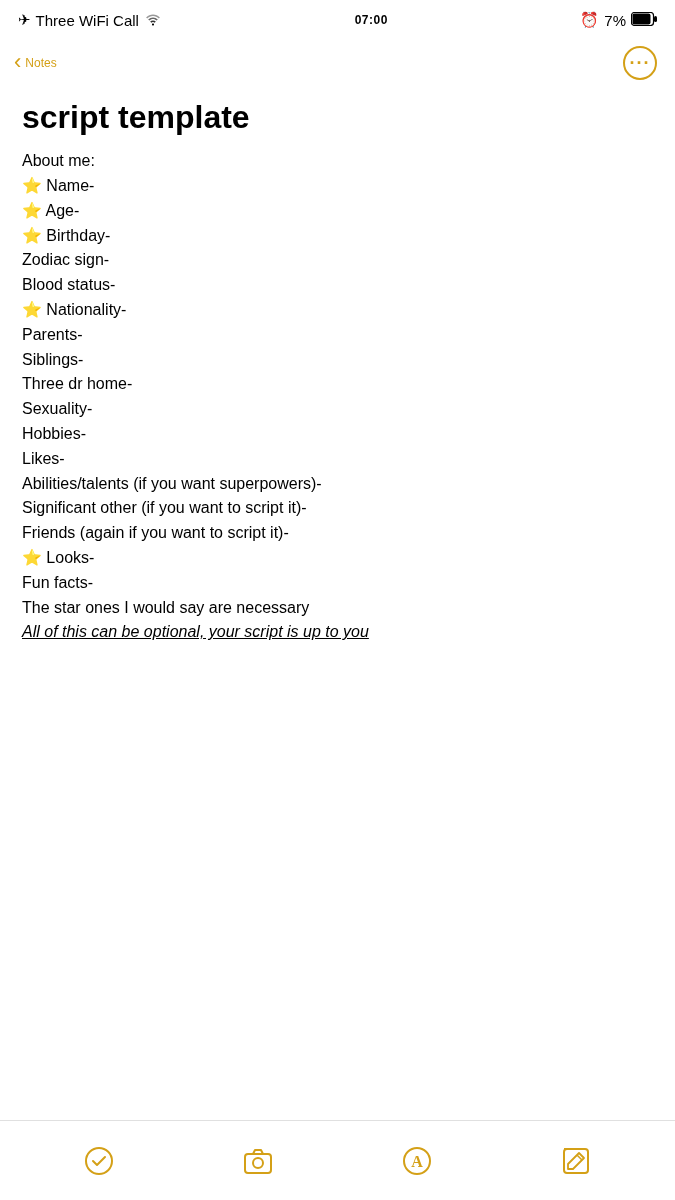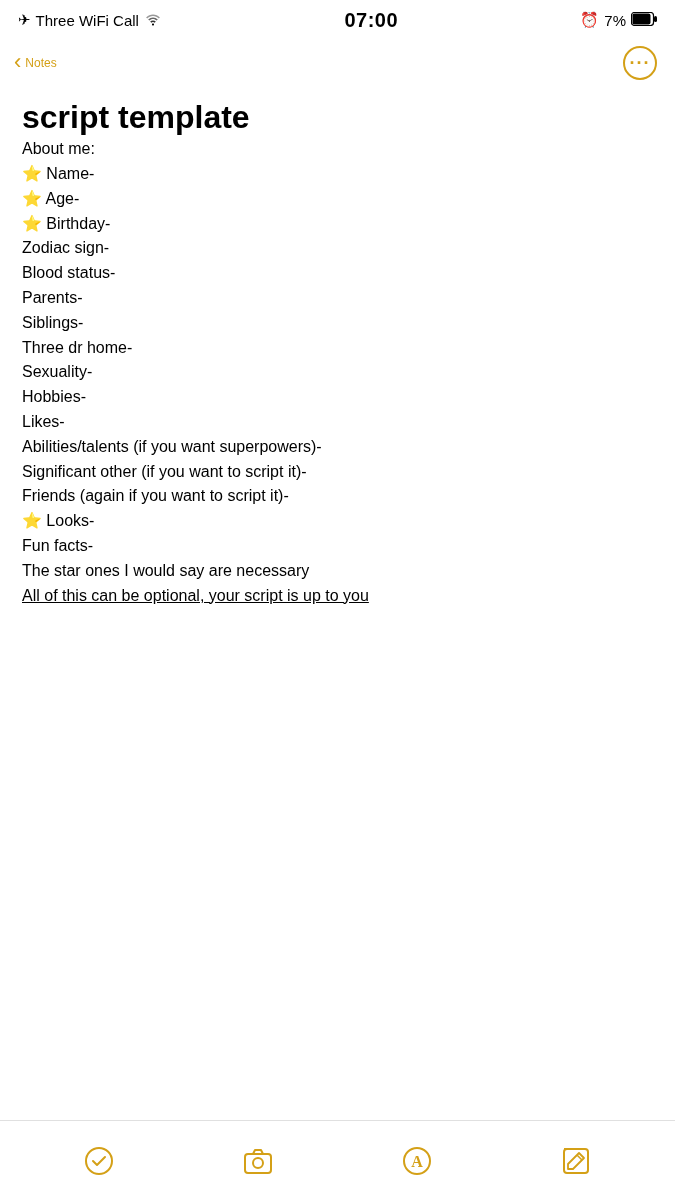--- a/index.html
+++ b/index.html
@@ -23,21 +23,21 @@
       background: #ffffff;
     }
     .status-left {
       display: flex;
       align-items: center;
       gap: 5px;
       font-size: 15px;
       font-weight: 500;
     }
     .status-center {
-      font-size: 20px;
+      font-size: 12px;
       font-weight: 600;
       letter-spacing: 0.5px;
     }
     .status-right {
       display: flex;
       align-items: center;
       gap: 5px;
       font-size: 15px;
       font-weight: 500;
     }
@@ -84,33 +84,34 @@
       letter-spacing: 1px;
     }
 
     
     .content {
       padding: 10px 22px 20px 22px;
     }
     .note-title {
       font-size: 32px;
       font-weight: 800;
-      margin-bottom: 2px;
+      margin-bottom: 14px;
       line-height: 1.1;
     }
     .note-body {
       font-size: 16px;
       line-height: 1.55;
     }
     .note-body p {
       margin-bottom: 0;
     }
     .underline-bold {
       text-decoration: underline;
       font-weight: 500;
+      font-style: italic;
     }
 
     
     .bottom-toolbar {
       position: fixed;
       bottom: 0;
       width: 675px;
       height: 80px;
       background: #ffffff;
       border-top: 1px solid #e0e0e0;
@@ -183,20 +184,21 @@
 
 <div class="content">
   <div class="note-title">script template</div>
   <div class="note-body">
     <p>About me:</p>
     <p>⭐ Name-</p>
     <p>⭐ Age-</p>
     <p>⭐ Birthday-</p>
     <p>Zodiac sign-</p>
     <p>Blood status-</p>
+    <p>⭐ Nationality-</p>
     <p>Parents-</p>
     <p>Siblings-</p>
     <p>Three dr home-</p>
     <p>Sexuality-</p>
     <p>Hobbies-</p>
     <p>Likes-</p>
     <p>Abilities/talents (if you want superpowers)-</p>
     <p>Significant other (if you want to script it)-</p>
     <p>Friends (again if you want to script it)-</p>
     <p>⭐ Looks-</p>

